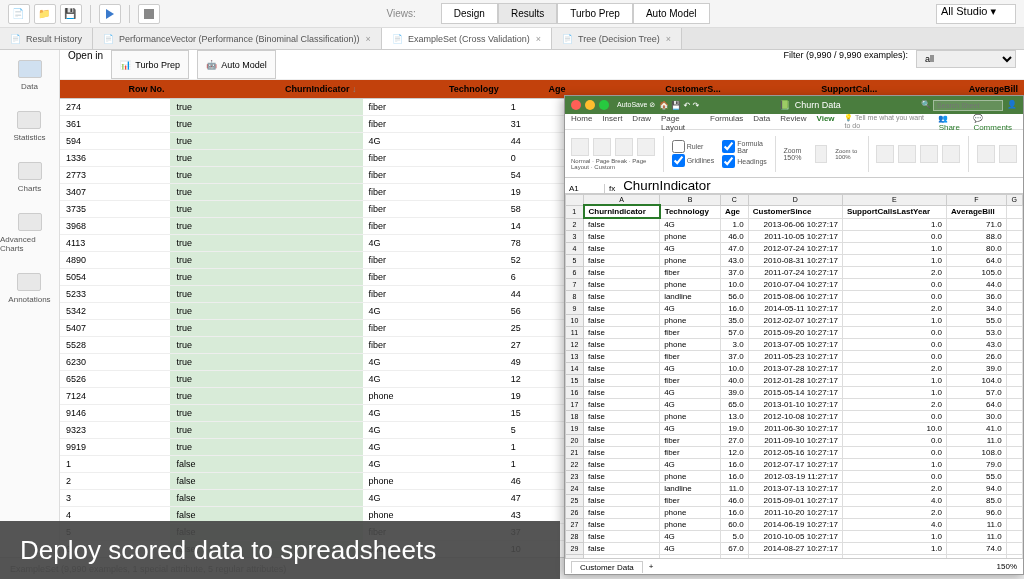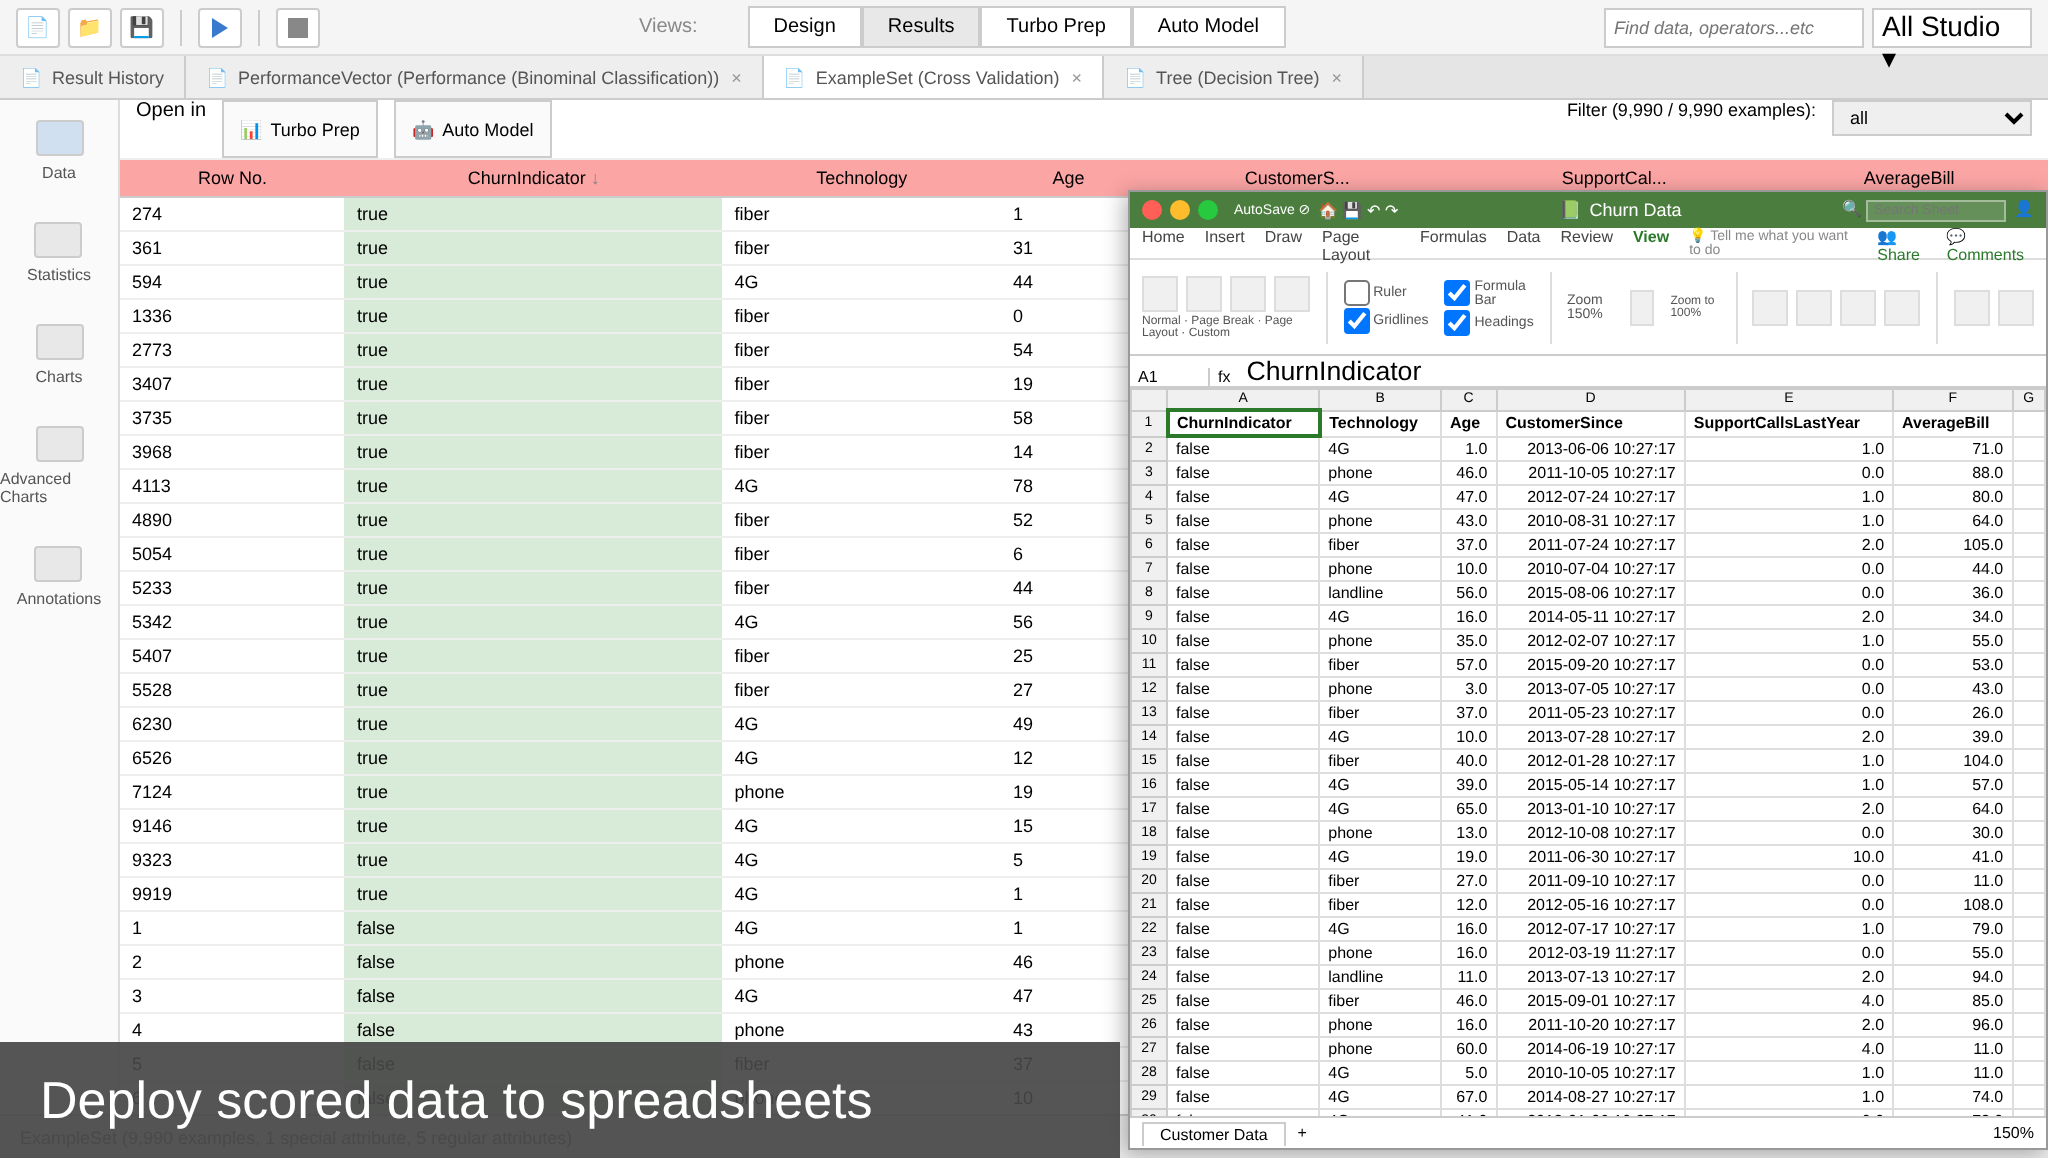--- a/index.html
+++ b/index.html
@@ -5,40 +5,40 @@
 *{margin:0;padding:0;box-sizing:border-box;font-family:Arial,Helvetica,sans-serif}
 body{width:1024px;height:579px;overflow:hidden;background:#f0f0f0;font-size:10px;position:relative}
 .toolbar{height:28px;background:#f5f5f5;border-bottom:1px solid #ddd;display:flex;align-items:center;padding:0 8px;gap:4px}
 .toolbar-btn{width:22px;height:20px;border:1px solid #ccc;background:#fff;display:flex;align-items:center;justify-content:center;border-radius:2px}
 .toolbar-sep{width:1px;height:18px;background:#ccc;margin:0 4px}
 .toolbar-spacer{flex:1}
 .views-label{color:#888;margin-right:21px}
 .view-btn{padding:4px 12px;border:1px solid #ccc;background:#fff;cursor:pointer}
 .view-btn.active{background:#e8e8e8}
 .search-box{width:130px;height:20px;border:1px solid #ccc;padding:0 4px;color:#999;font-size:9px;font-style:italic}
-.studio-drop{width:80px;height:20px;border:1px solid #ccc;padding:0 4px;background:#fff;font-size:14px}
+.studio-drop{width:80px;height:20px;border:1px solid #ccc;padding:0 4px;background:#fff;font-size:11px}
 .tabs-row{height:22px;background:#e5e5e5;display:flex;align-items:stretch;border-bottom:1px solid #ccc}
 .tab{padding:0 10px;display:flex;align-items:center;gap:6px;border-right:1px solid #ccc;font-size:9px;color:#555;background:#eee}
 .tab.active{background:#fff}
 .tab-close{color:#999;cursor:pointer}
 .tab-icon{width:10px;height:10px;display:inline-block}
 .main{display:flex;height:calc(100% - 72px)}
 .sidebar{width:60px;background:#fafafa;border-right:1px solid #ddd;display:flex;flex-direction:column;align-items:center;padding-top:10px;gap:20px}
 .sidebar-item{display:flex;flex-direction:column;align-items:center;gap:4px;font-size:8px;color:#555;cursor:pointer}
 .sidebar-icon{width:24px;height:18px;background:#e8e8e8;border:1px solid #ccc;border-radius:2px}
 .sidebar-item.active .sidebar-icon{background:#d0e0f0}
 .content{flex:1;background:#fff;display:flex;flex-direction:column}
 .content-toolbar{height:30px;display:flex;padding:0 8px;gap:8px;border-bottom:1px solid #eee}
 .tool-btn{padding:3px 8px;border:1px solid #ccc;background:#fafafa;font-size:9px;display:flex;align-items:center;gap:4px;cursor:pointer}
 .flex-spacer{flex:1}
 .filter-label{font-size:9px}
 .filter-drop{width:100px;height:18px;border:1px solid #ccc;font-size:9px;padding:0 4px}
 .data-table{flex:1;overflow:auto}
 .data-table table{width:100%;border-collapse:collapse;font-size:9px}
-.data-table th{text-align:center;padding:4px 6px;border-bottom:1px solid #ccc;background:#fca5a5;font-weight:normal}
+.data-table th{text-align:right;padding:4px 6px;border-bottom:1px solid #ccc;background:#c2410c;font-weight:bold}
 .data-table th.sorted::after{content:' ↓';color:#888}
 .data-table td{padding:3px 6px;border-bottom:1px solid #eee}
 .data-table td.churn{background:#d8ebd8}
 .status-bar{height:22px;background:#eee;border-top:1px solid #ccc;padding:0 10px;display:flex;align-items:center;font-size:9px;color:#666}
 .excel-window{position:absolute;right:0;top:95px;width:460px;height:480px;background:#fff;box-shadow:-2px 2px 10px rgba(0,0,0,.3);border:1px solid #999;display:flex;flex-direction:column;z-index:10}
 .excel-titlebar{height:18px;background:#4a7d3e;color:#fff;display:flex;align-items:center;padding:0 6px;font-size:9px}
 .excel-titlebar-left{display:flex;gap:4px;align-items:center}
 .excel-titlebar-center{flex:1;text-align:center;display:flex;align-items:center;justify-content:center;gap:4px}
 .excel-titlebar-right{display:flex;gap:2px}
 .excel-winbtn{width:10px;height:10px;border-radius:50%}
@@ -92,21 +92,20 @@
     </div>
   <div class="toolbar-spacer"></div>
   <span class="views-label">Views:</span>
   <div id="view-btns" style="display: flex;">
       <div class="view-btn">Design</div>
       <div class="view-btn active">Results</div>
       <div class="view-btn">Turbo Prep</div>
       <div class="view-btn">Auto Model</div>
     </div>
   <div class="toolbar-spacer"></div>
-  <input class="search-box" placeholder="Find data, operators...etc" style="">
   <div class="studio-drop">All Studio ▾</div>
 </div>
 
 <div class="tabs-row" id="tabs-row">
     <div class="tab">
       <span class="tab-icon">📄</span>
       <span>Result History</span>
     </div>
     <div class="tab">
       <span class="tab-icon">📄</span>

